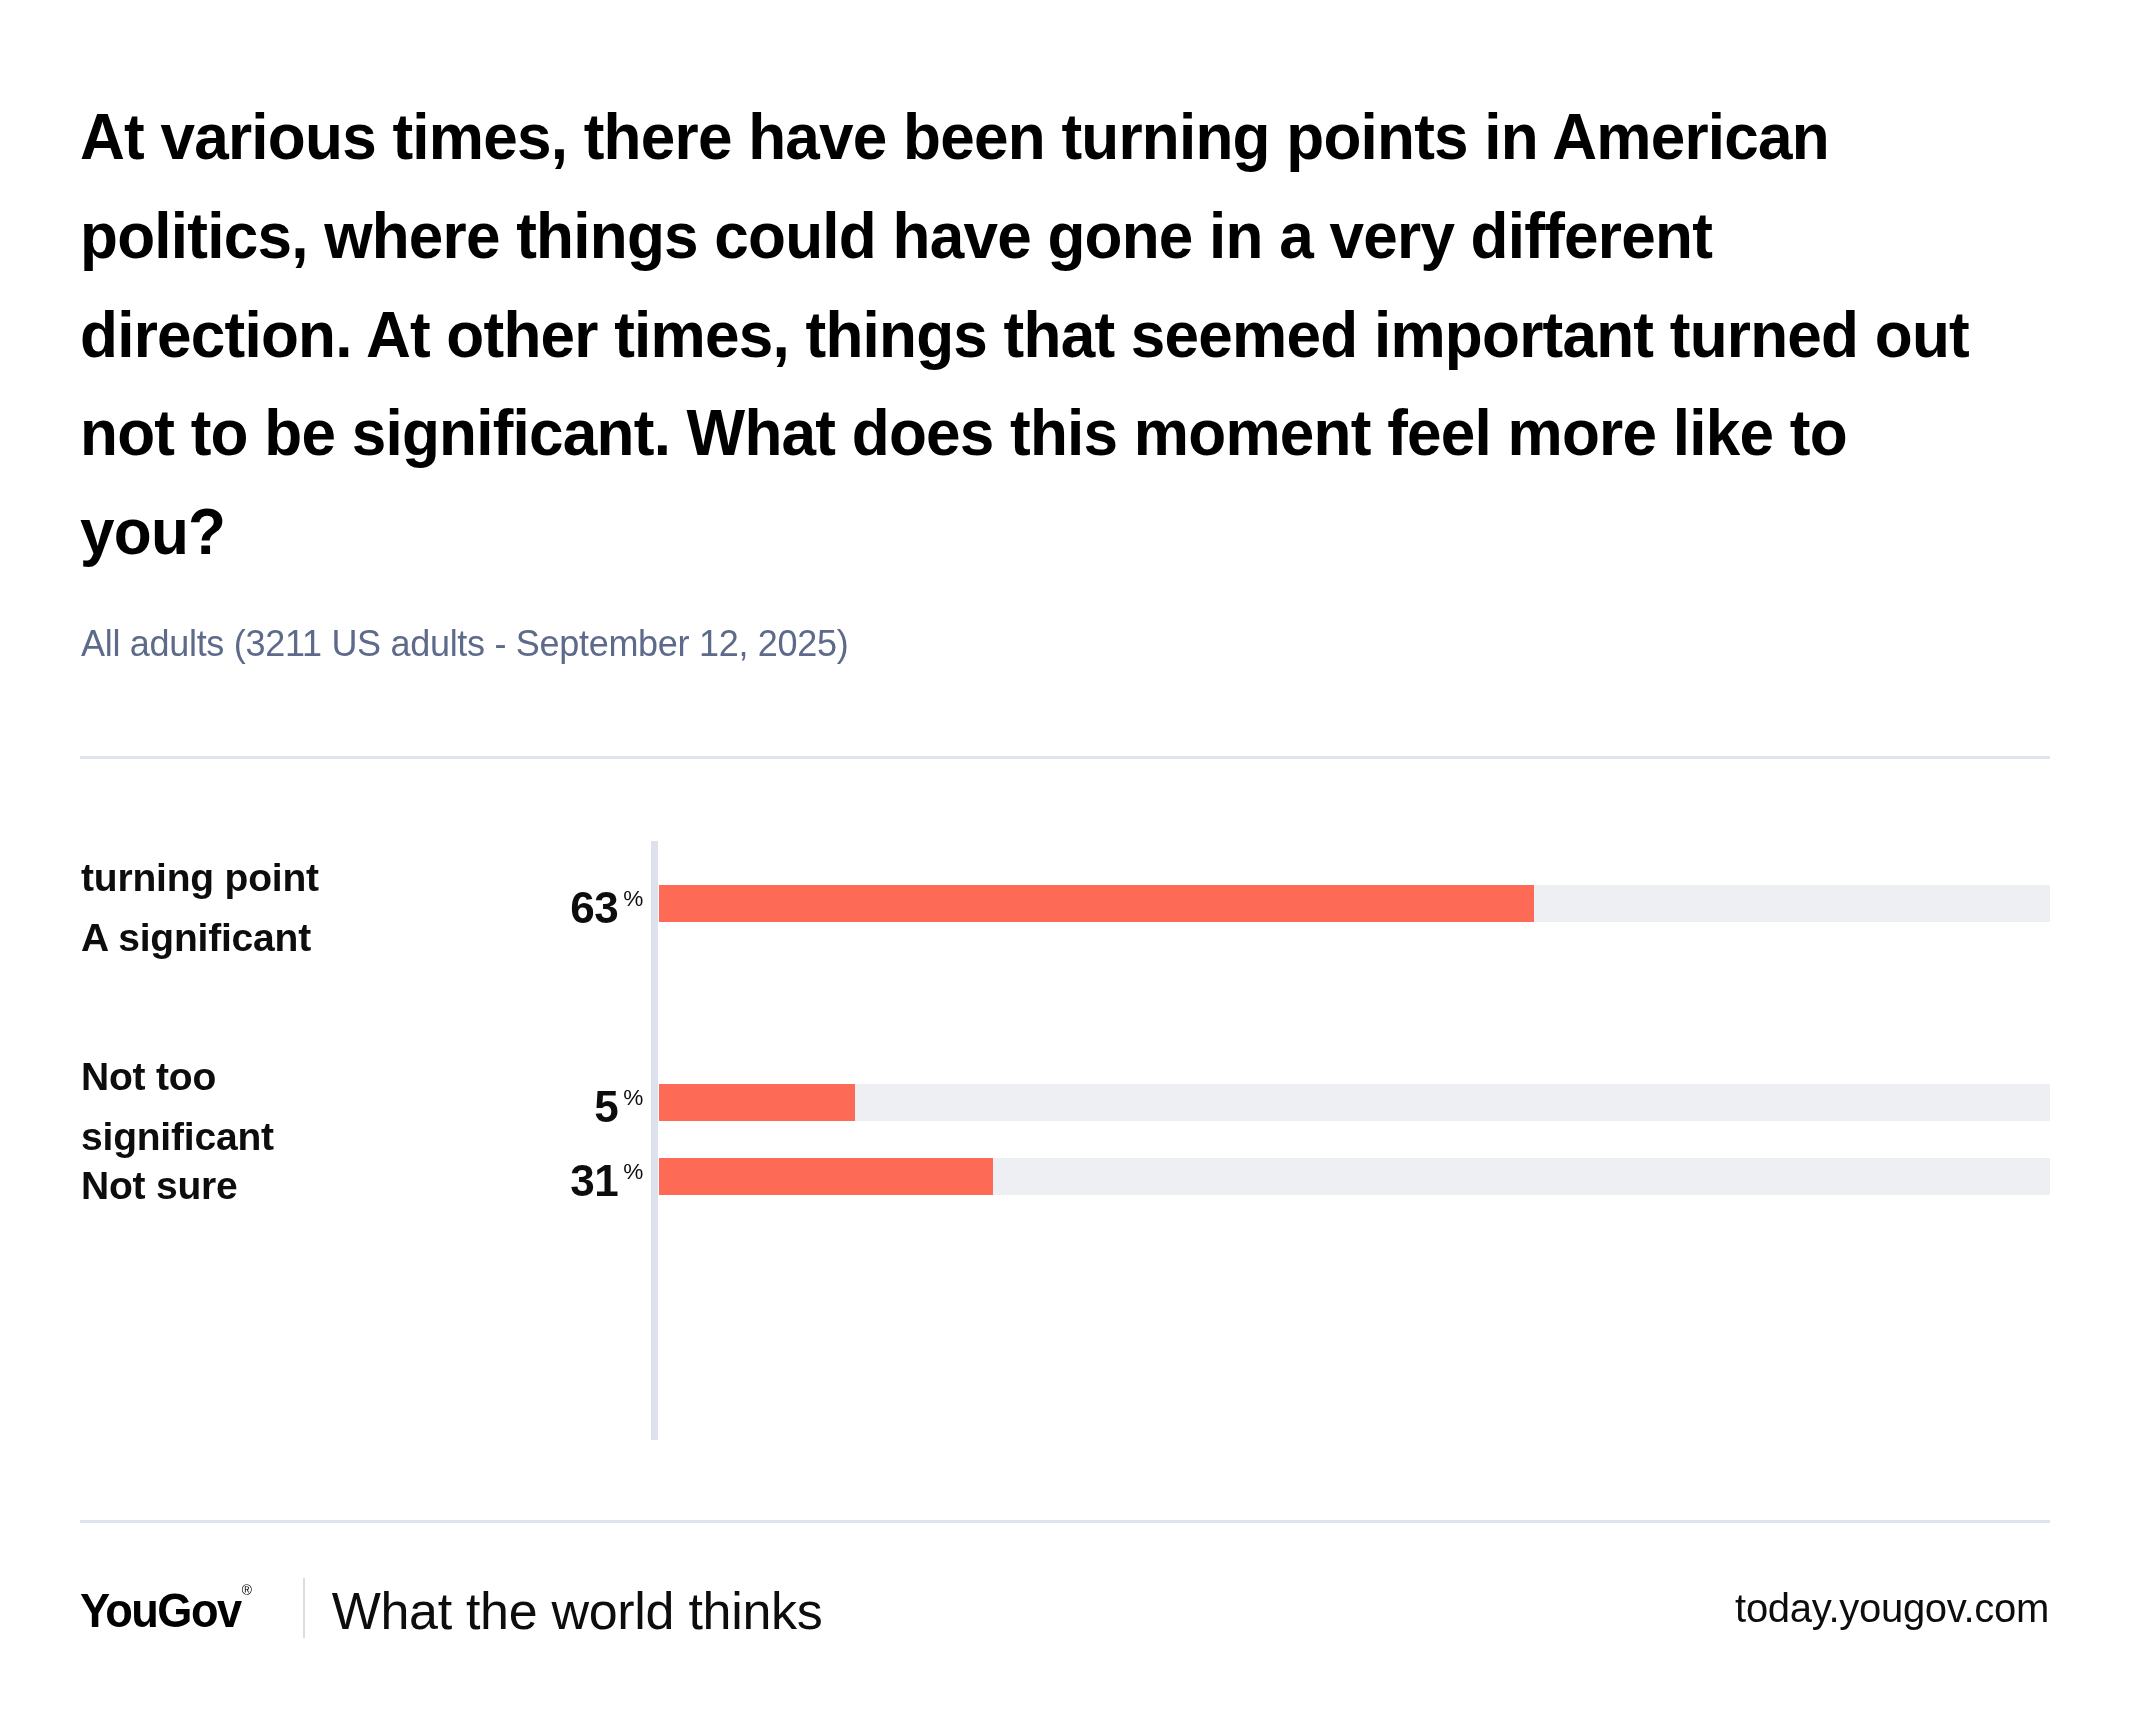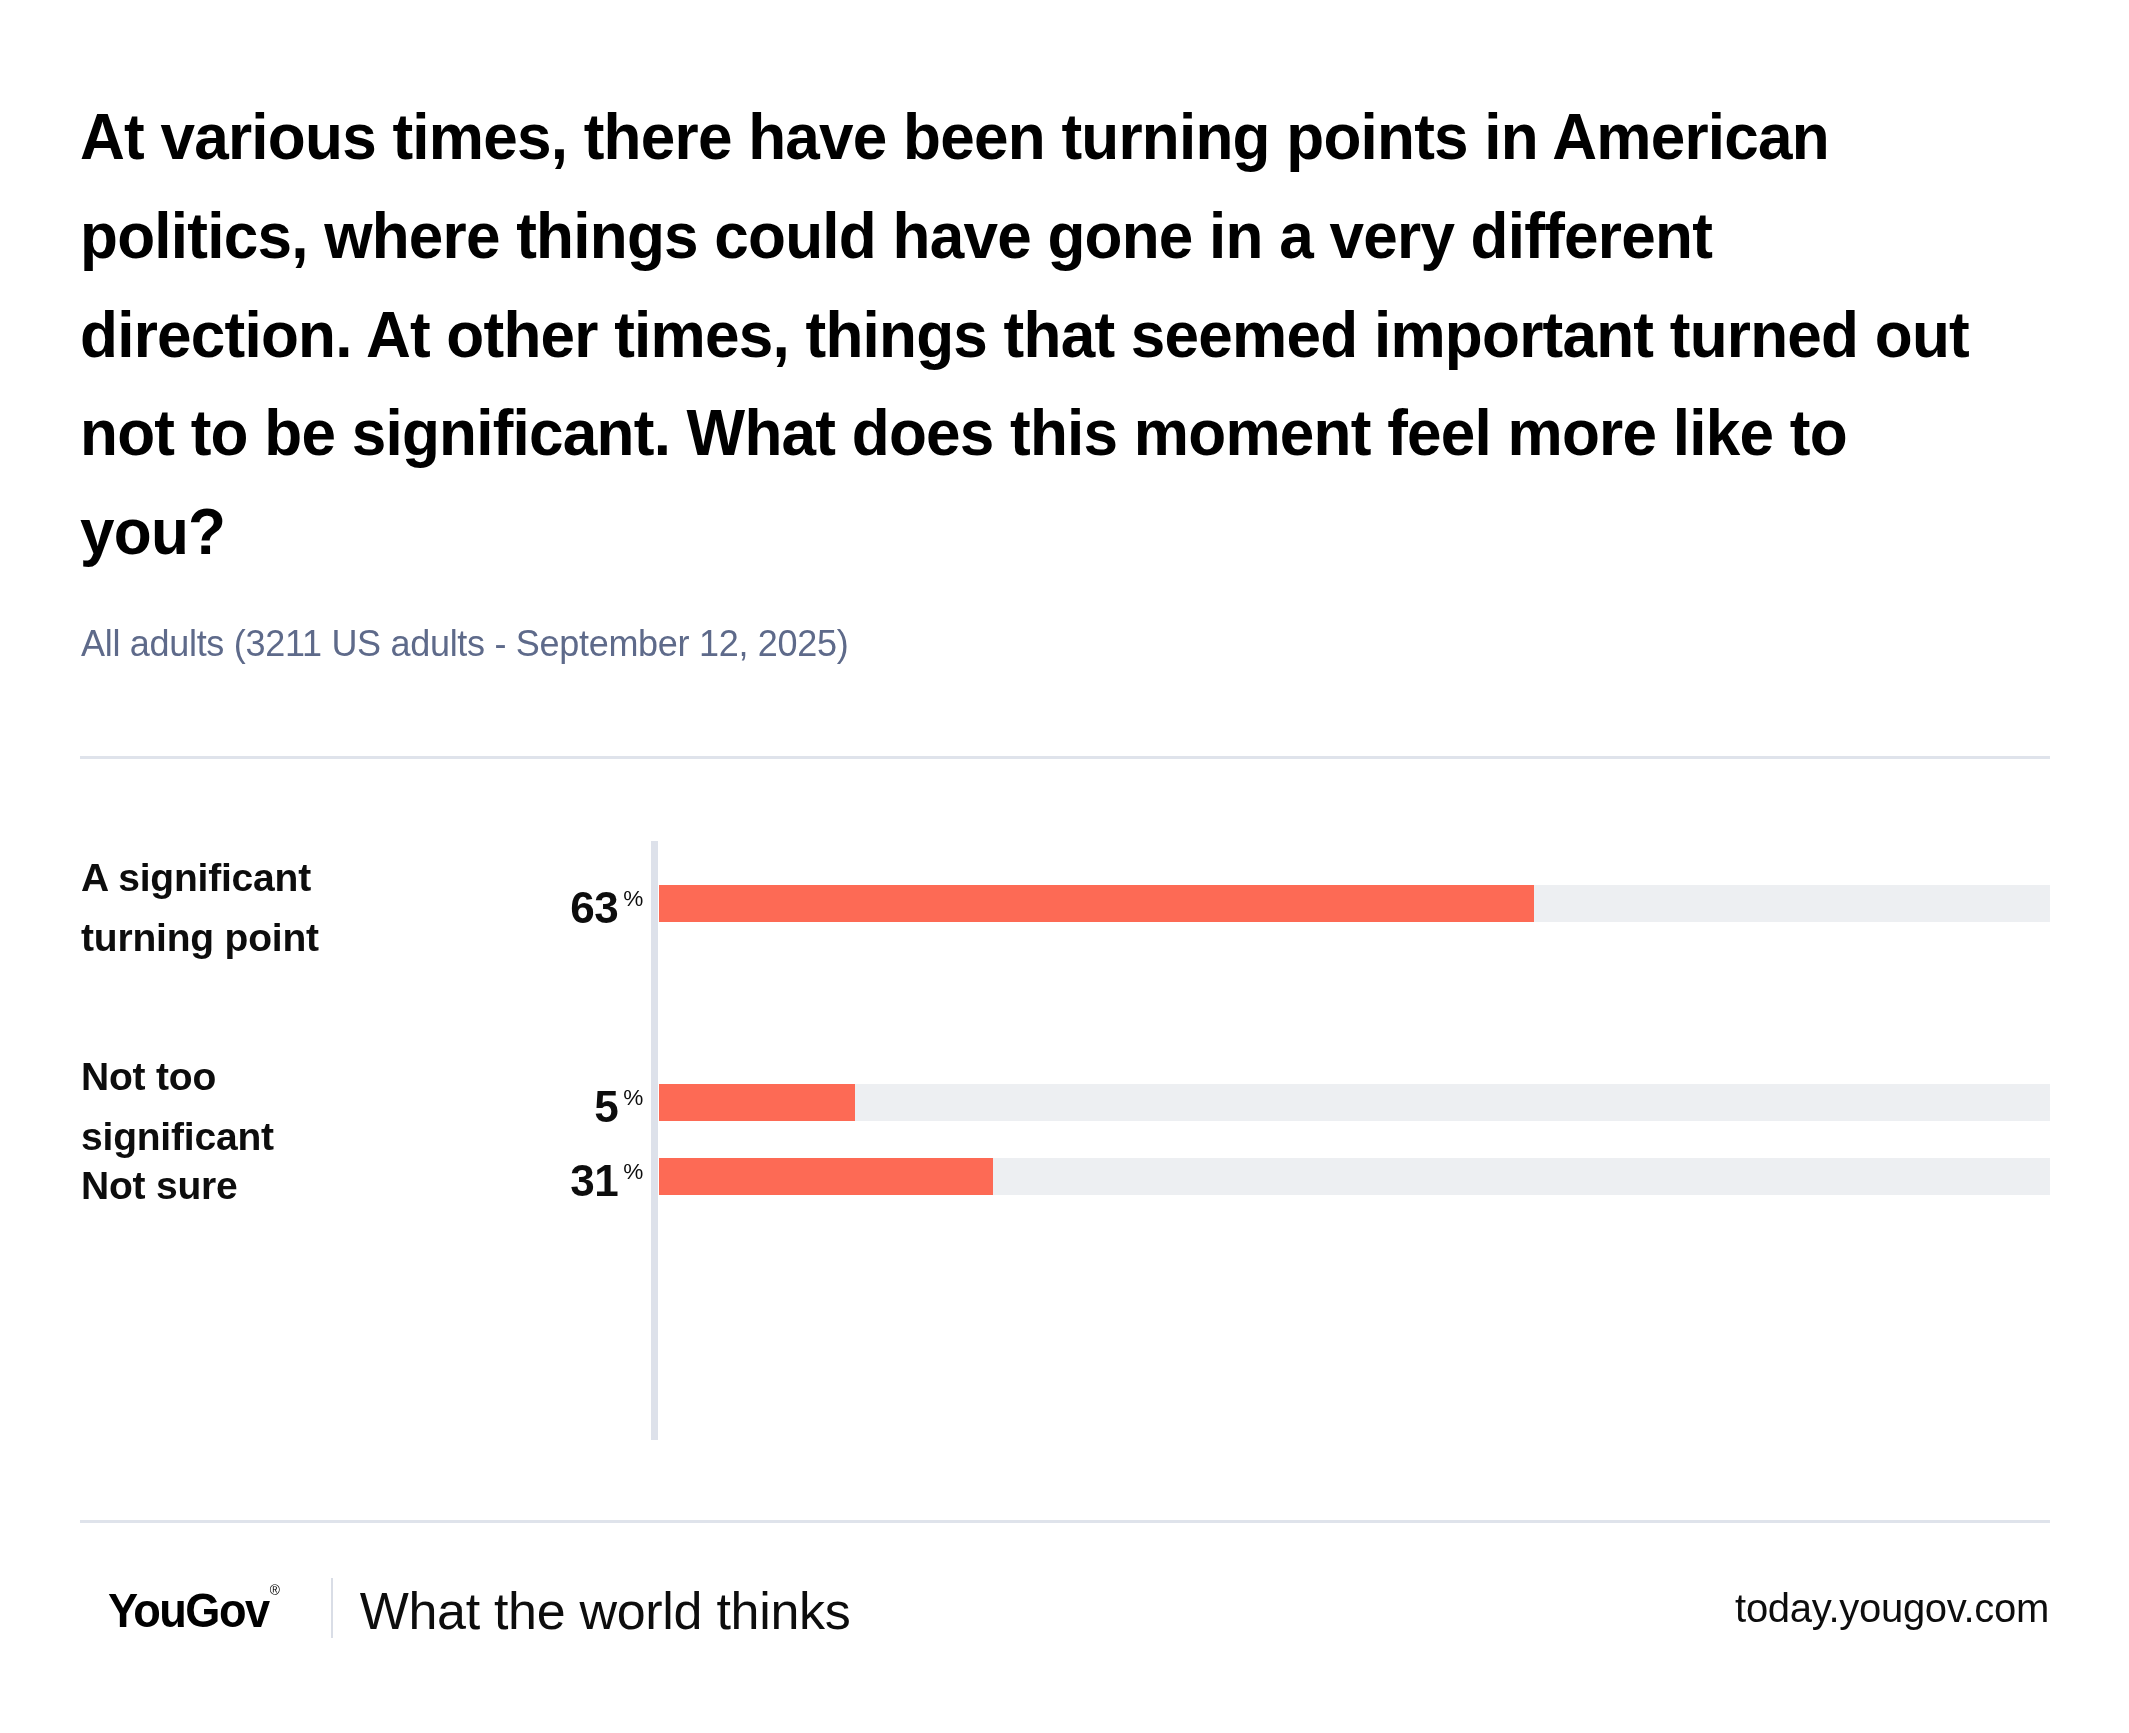--- a/index.html
+++ b/index.html
@@ -156,21 +156,20 @@
     width: 2129px;
     height: 93px;
   }
   #logo-group {
     position: absolute;
     left: 80px;
     top: 0;
     height: 73px;
     display: flex;
     align-items: center;
-    margin-left: 28px;
   }
   #yougov-logo {
     font-family: "Liberation Sans Narrow", "Liberation Sans", sans-serif;
     font-weight: 700;
     font-size: 48px;
     letter-spacing: -1.6px;
     color: #000000;
     position: relative;
     transform: scaleX(0.94);
     transform-origin: left center;
@@ -221,22 +220,22 @@
   <div id="subtitle">All adults (3211 US adults - September 12, 2025)</div>
 
   <div class="rule" id="rule-top"></div>
 
   <div id="chart">
 
     <div id="axis-line"></div>
 
     <div class="bar-row r0">
       <div class="cat-label two-line">
+        <div>turning point</div>
         <div>A significant</div>
-        <div>turning point</div>
       </div>
       <div class="value-wrap">
         <span class="value-num">63</span><span class="value-pct">%</span>
       </div>
       <div class="bar-track">
         <div class="bar-fill" style="width: 62.9%;"></div>
       </div>
     </div>
 
     <div class="bar-row r1">

